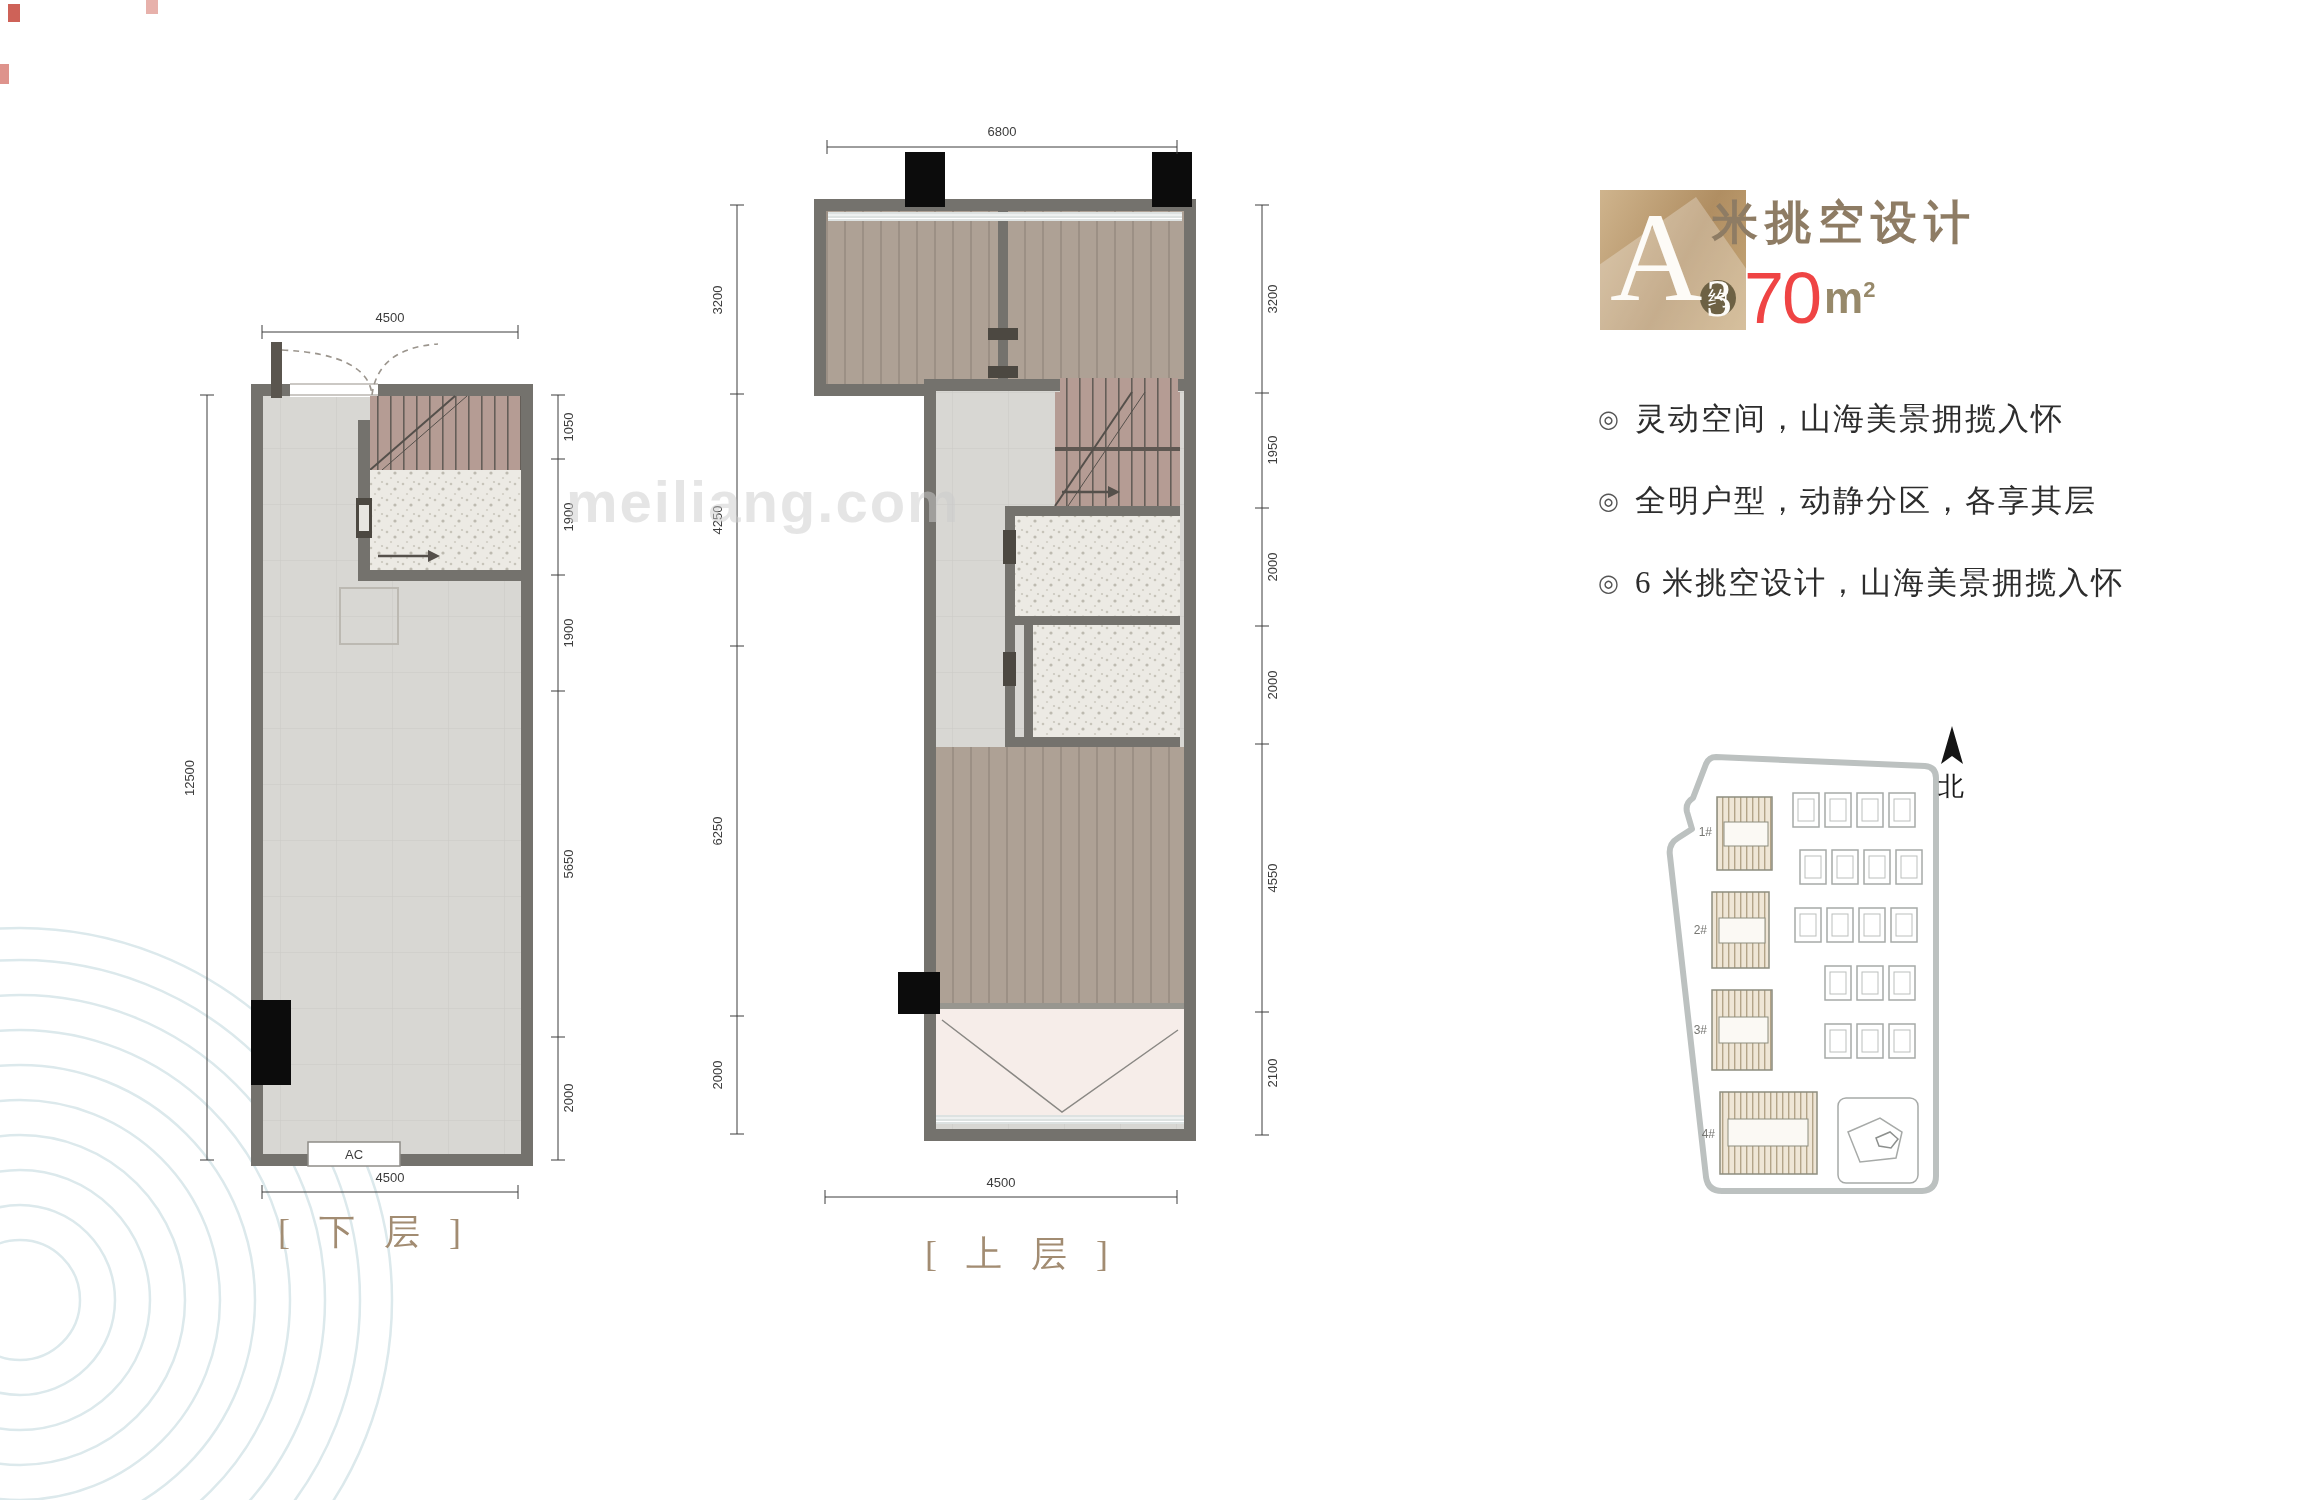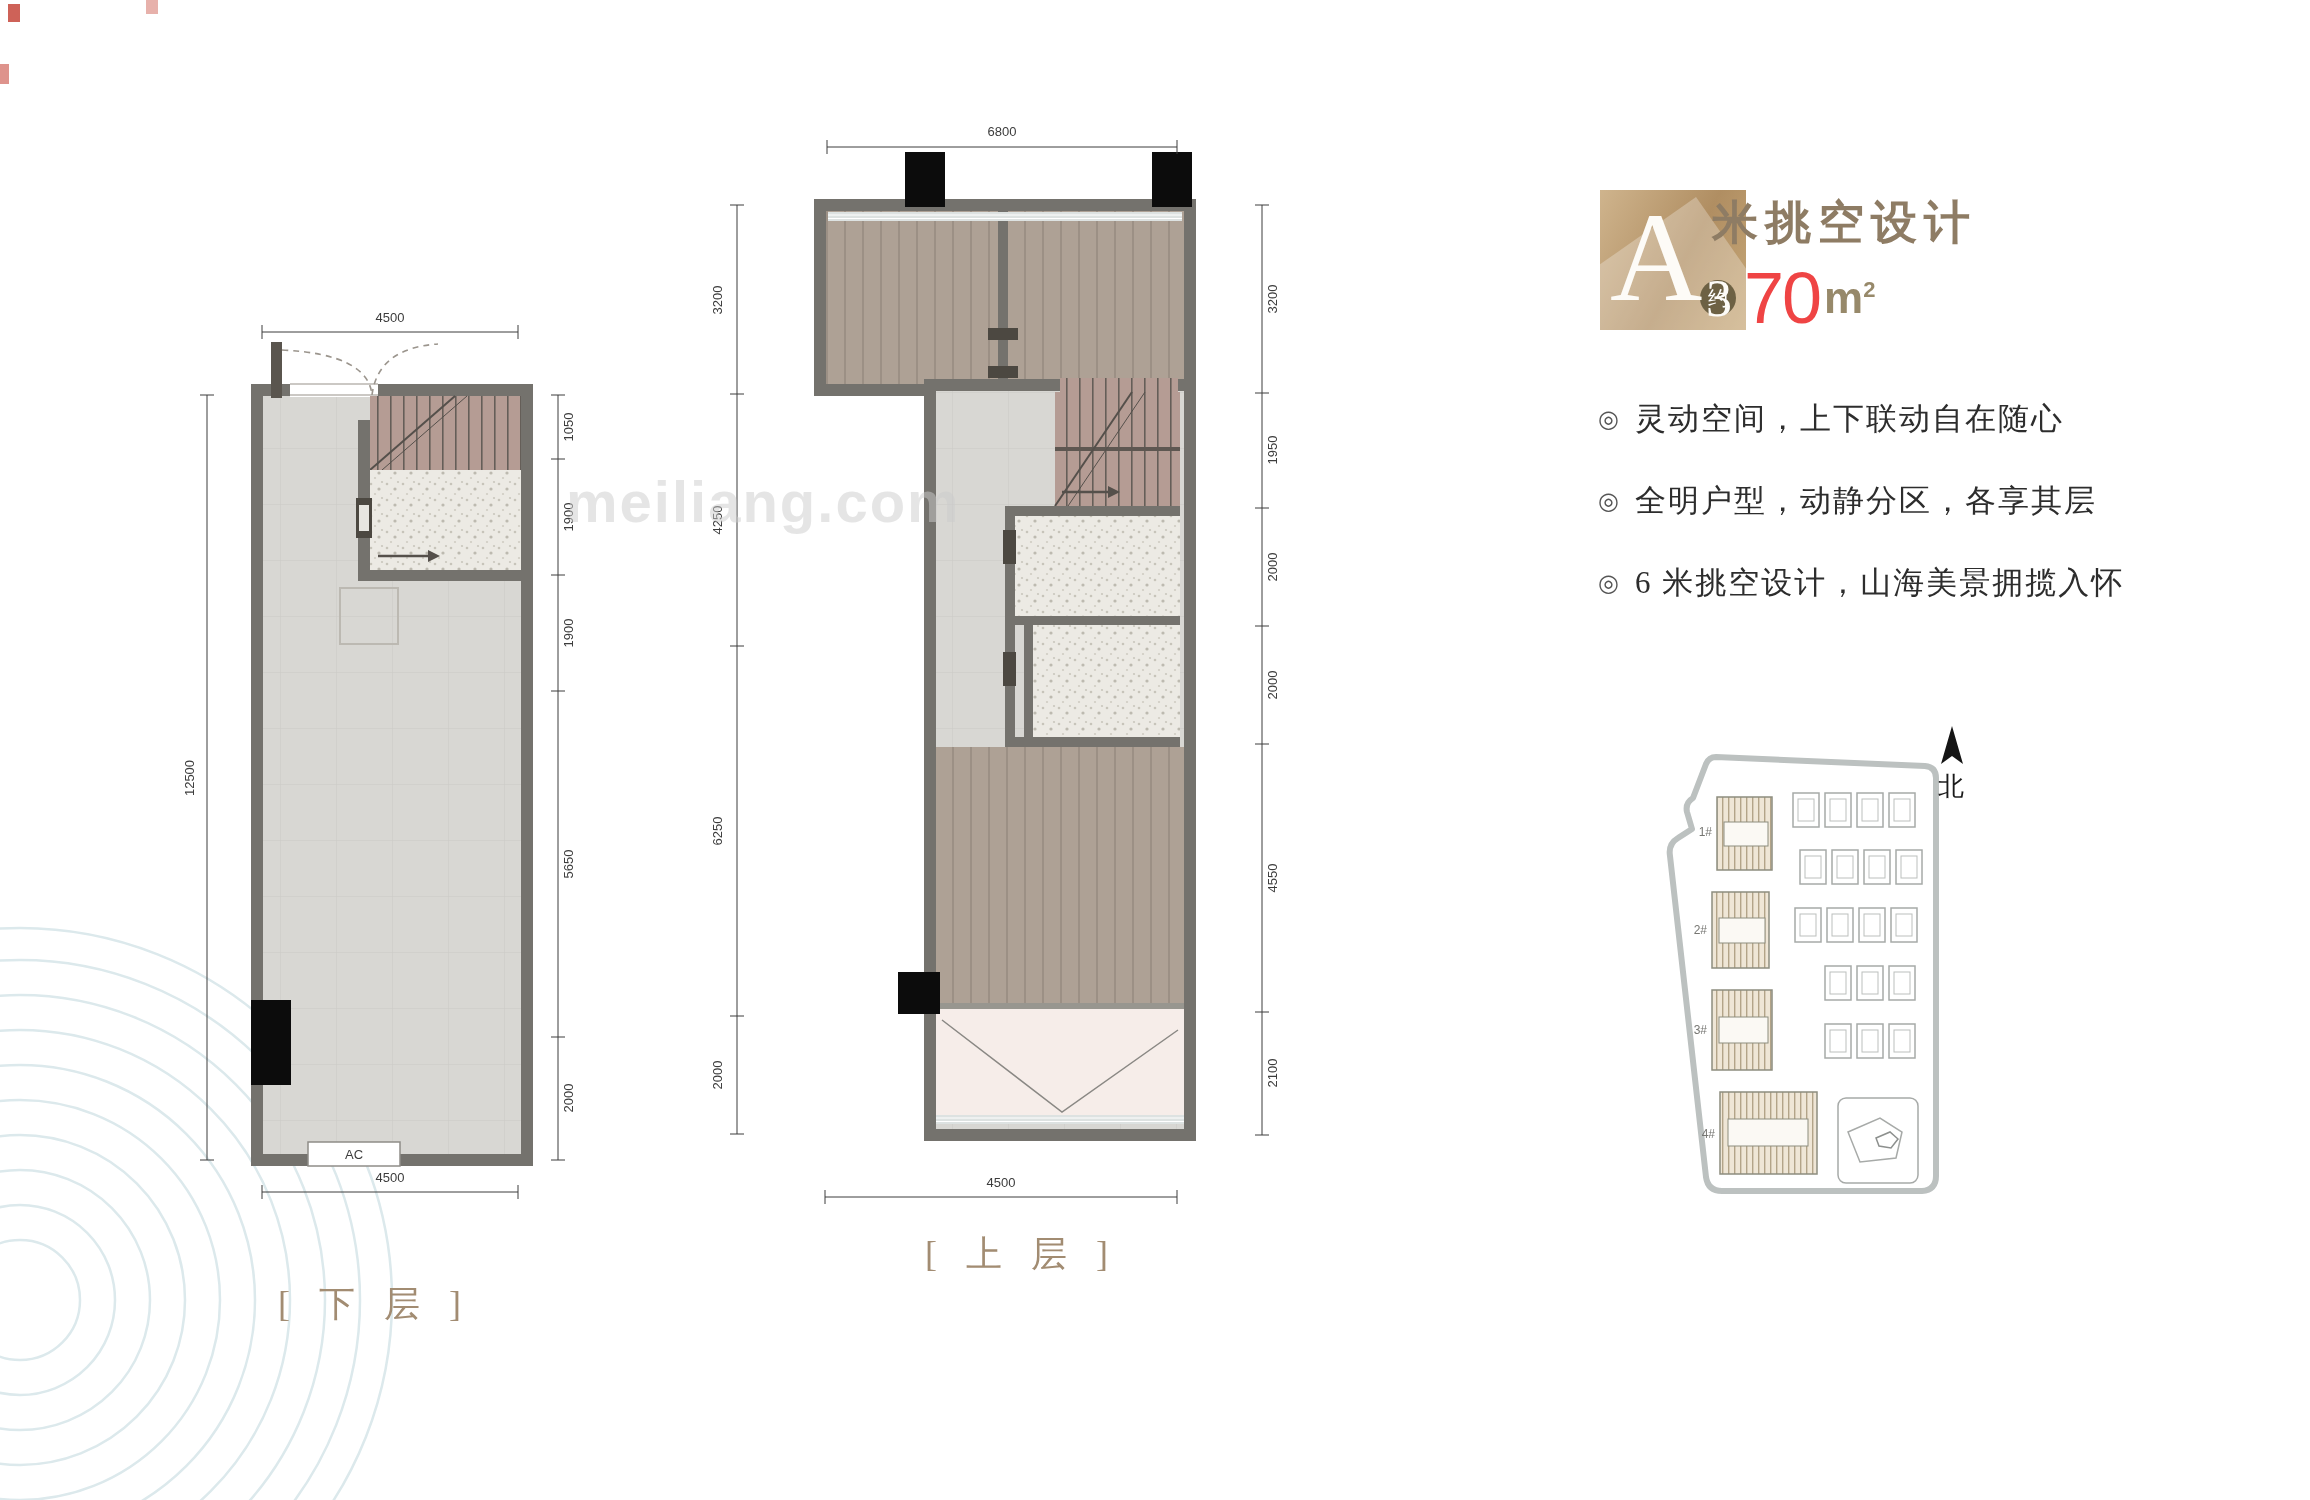--- a/index.html
+++ b/index.html
@@ -275,28 +275,28 @@
 <div class="areaLabel">米挑空设计</div>
 <div class="areaRow">
   <span class="approx">约</span>
   <span class="bignum">70</span>
   <span class="unit"><span>m</span><sup>2</sup></span>
 </div>
 
 <div class="features">
   <div class="feat">
     <span class="b">◎</span>
-    <span>灵动空间，上下联动自在随心</span>
+    <span>灵动空间，山海美景拥揽入怀</span>
   </div>
   <div class="feat">
     <span class="b">◎</span>
     <span>全明户型，动静分区，各享其层</span>
   </div>
   <div class="feat">
     <span class="b">◎</span>
     <span>6 米挑空设计，山海美景拥揽入怀</span>
   </div>
 </div>
 
-<div class="planlbl" style="left:278px;top:1280px;">[ 下 层 ]</div>
+<div class="planlbl" style="left:278px;top:1208px;">[ 下 层 ]</div>
 <div class="planlbl" style="left:925px;top:1218px;margin-top:12px;">[ 上 层 ]</div>
 
 </div>
 
 </body></html>

